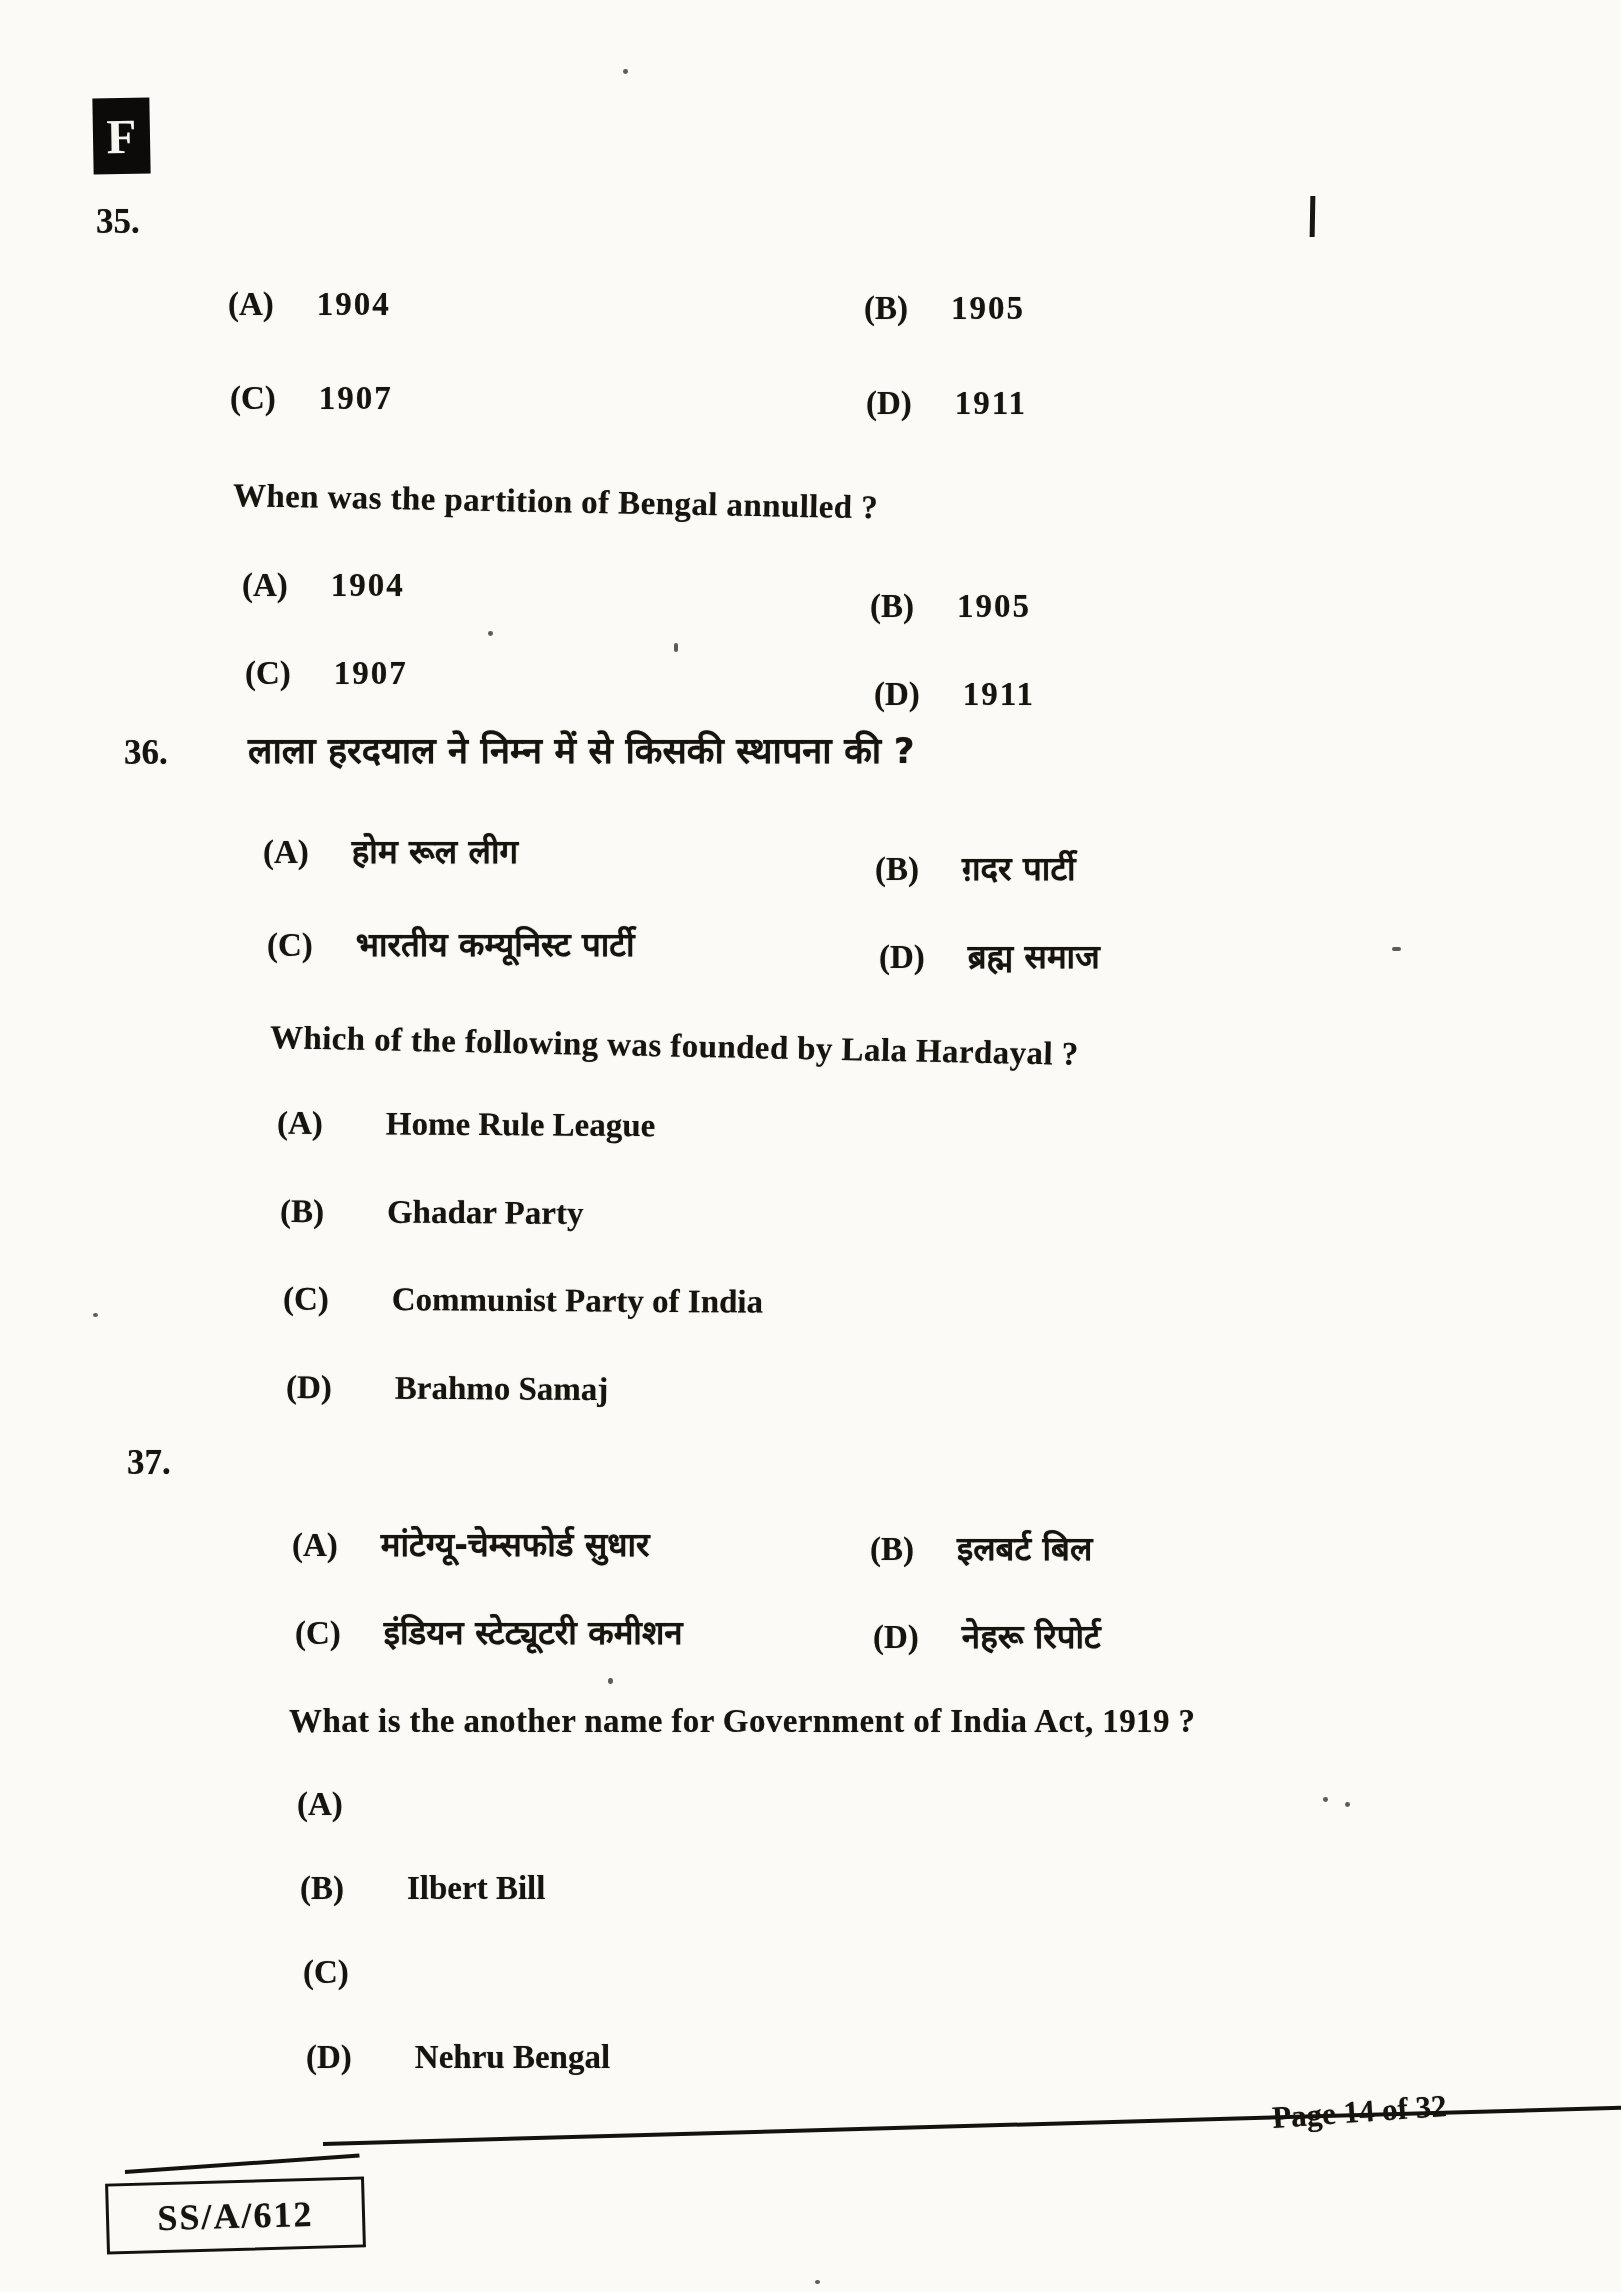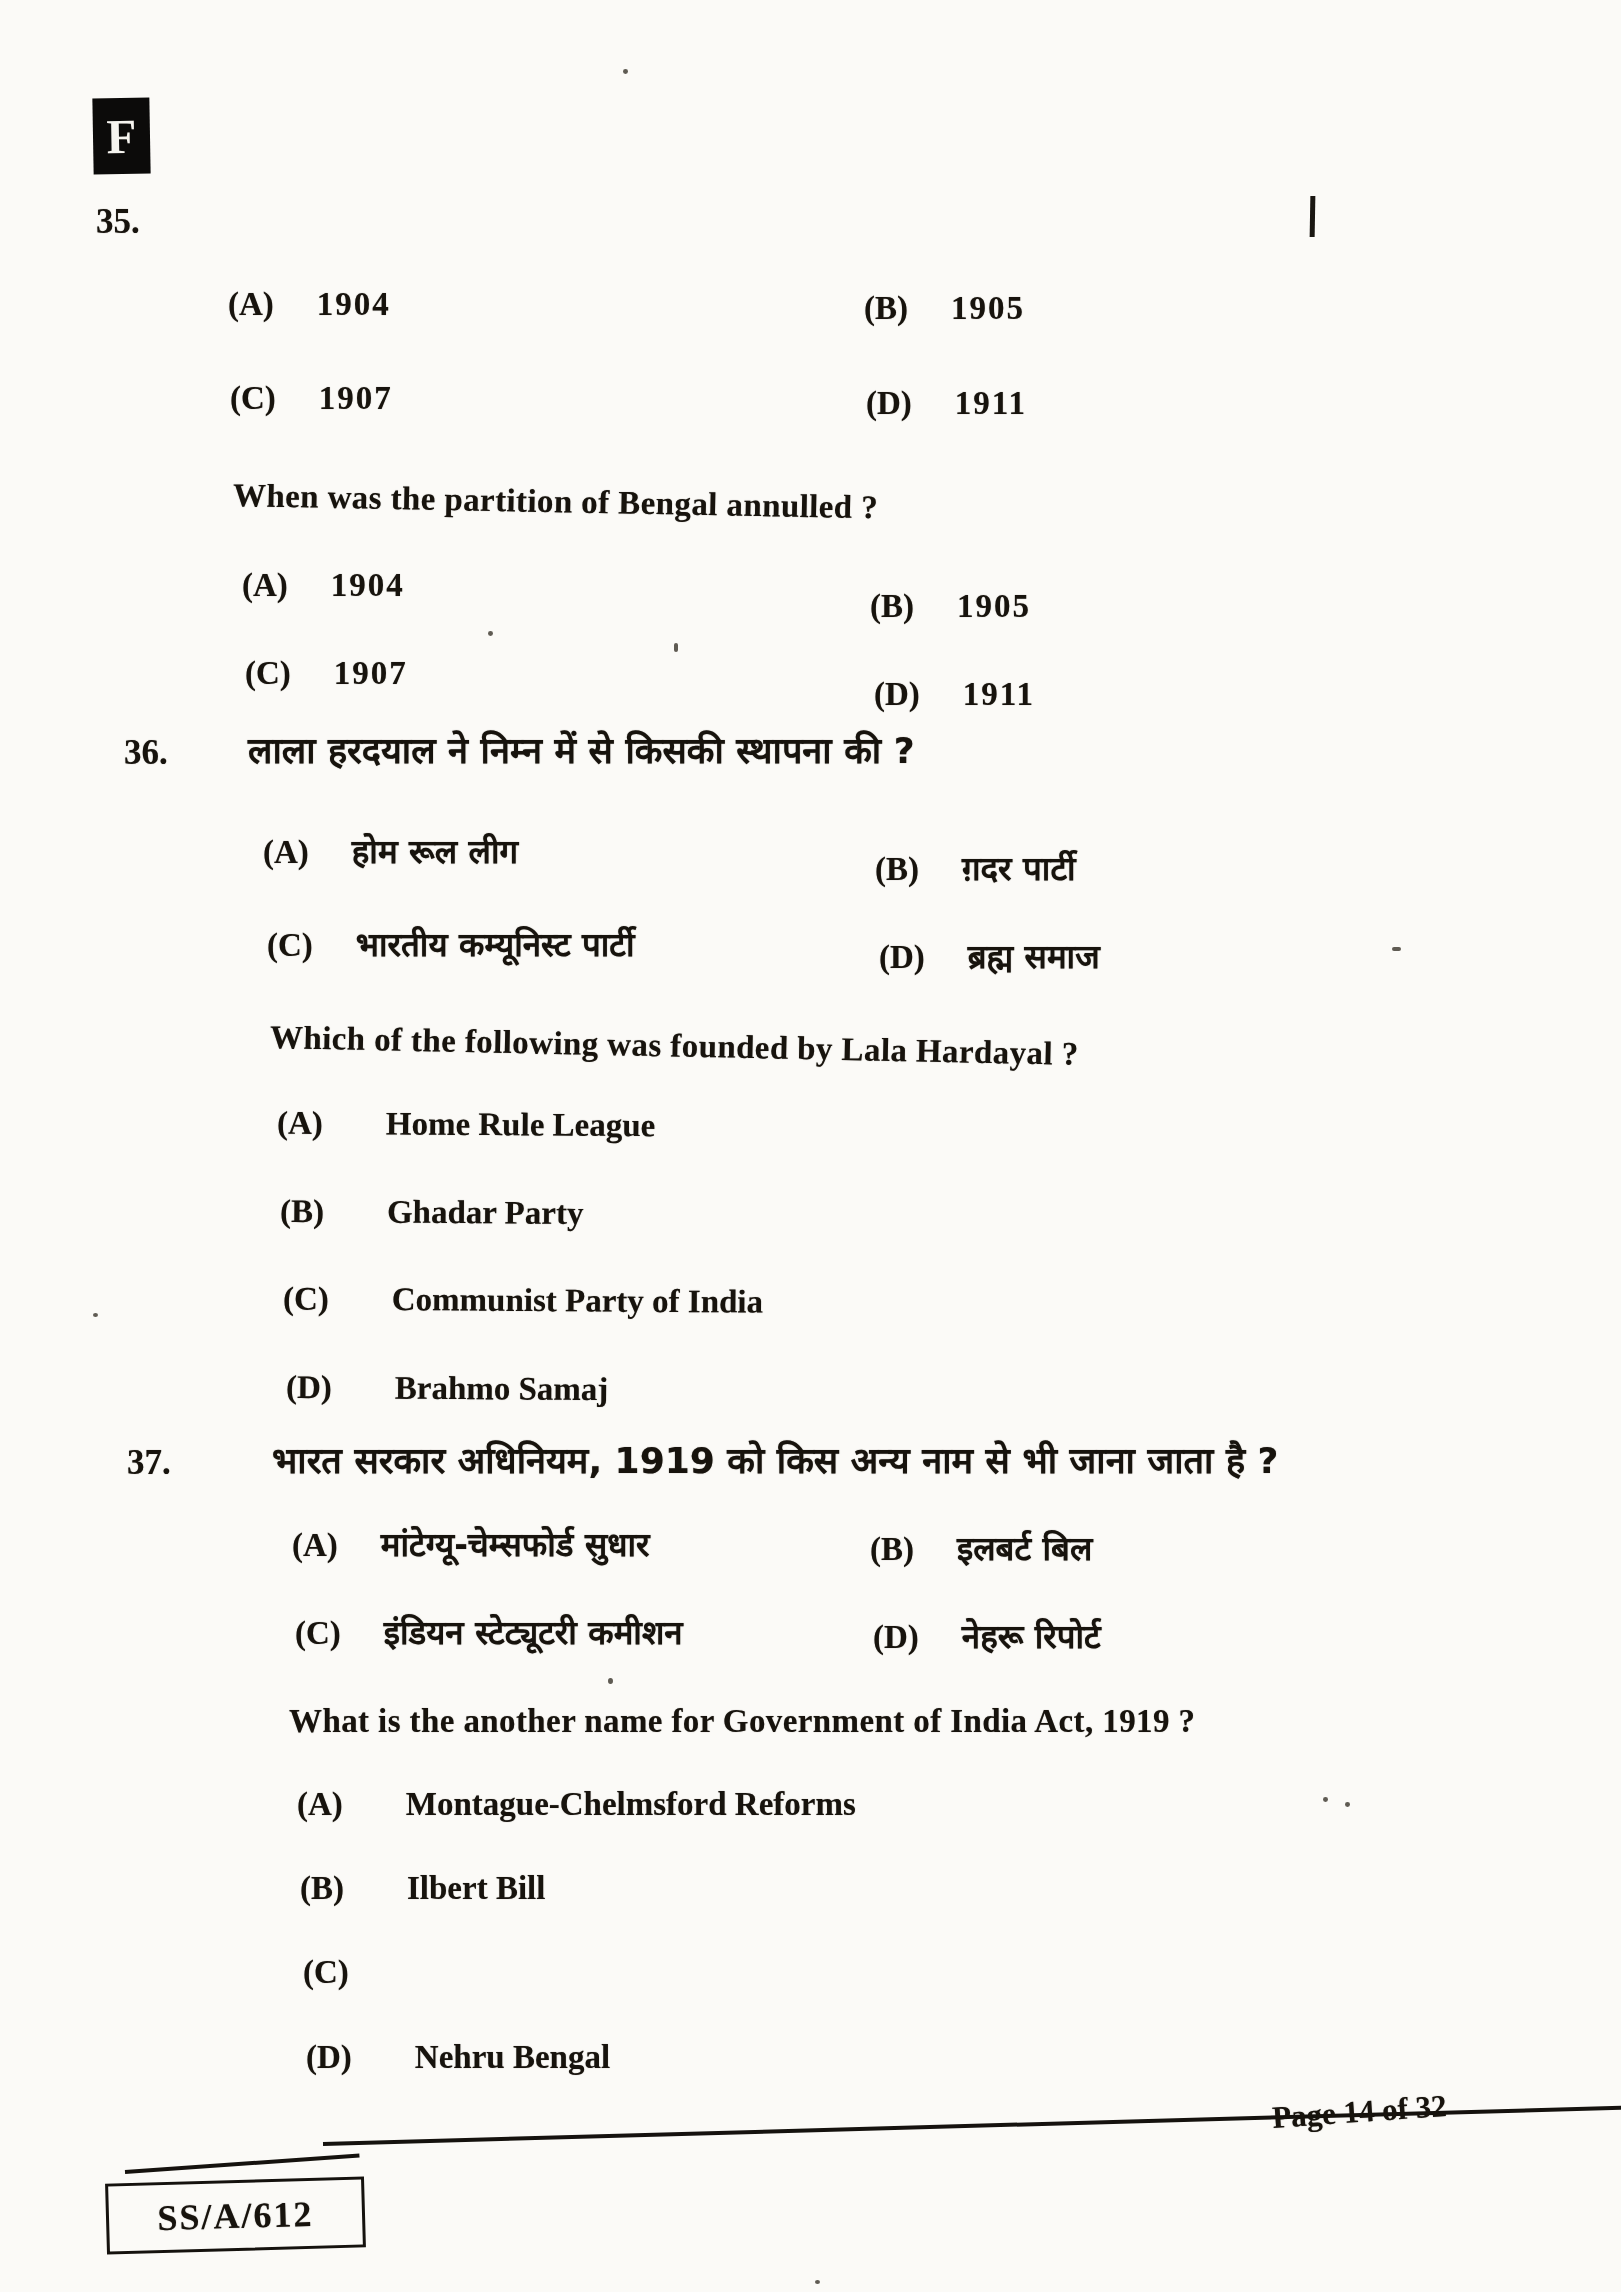--- a/index.html
+++ b/index.html
@@ -121,21 +121,20 @@
   <div class="abs opt wide" style="left:283px;top:1282px;transform:rotate(.4deg);">
     <span class="srf lab">(C)</span>
     <span class="srf val">Communist Party of India</span>
   </div>
   <div class="abs opt wide" style="left:286px;top:1370px;transform:rotate(.4deg);">
     <span class="srf lab">(D)</span>
     <span class="srf val">Brahmo Samaj</span>
   </div>
 
   <div class="abs srf num" style="left:127px;top:1443px;">37.</div>
-  <div class="abs hi" style="left:272px;top:1435px;">भारत सरकार अधिनियम, 1919 को किस अन्य नाम से भी जाना जाता है ?</div>
 
   <div class="abs opt" style="left:292px;top:1521px;">
     <span class="srf lab">(A)</span>
     <span class="hi hi-opt val">मांटेग्यू-चेम्सफोर्ड सुधार</span>
   </div>
   <div class="abs opt" style="left:870px;top:1525px;">
     <span class="srf lab">(B)</span>
     <span class="hi hi-opt val">इलबर्ट बिल</span>
   </div>
   <div class="abs opt" style="left:295px;top:1609px;">
@@ -144,21 +143,20 @@
   </div>
   <div class="abs opt" style="left:873px;top:1613px;">
     <span class="srf lab">(D)</span>
     <span class="hi hi-opt val">नेहरू रिपोर्ट</span>
   </div>
 
   <div class="abs srf en-q" style="left:289px;top:1703px;">What is the another name for Government of India Act, 1919 ?</div>
 
   <div class="abs opt wide" style="left:297px;top:1786px;">
     <span class="srf lab">(A)</span>
-    <span class="srf val">Montague-Chelmsford Reforms</span>
   </div>
   <div class="abs opt wide" style="left:300px;top:1870px;">
     <span class="srf lab">(B)</span>
     <span class="srf val">Ilbert Bill</span>
   </div>
   <div class="abs opt wide" style="left:303px;top:1954px;">
     <span class="srf lab">(C)</span>
   </div>
   <div class="abs opt wide" style="left:306px;top:2039px;">
     <span class="srf lab">(D)</span>

